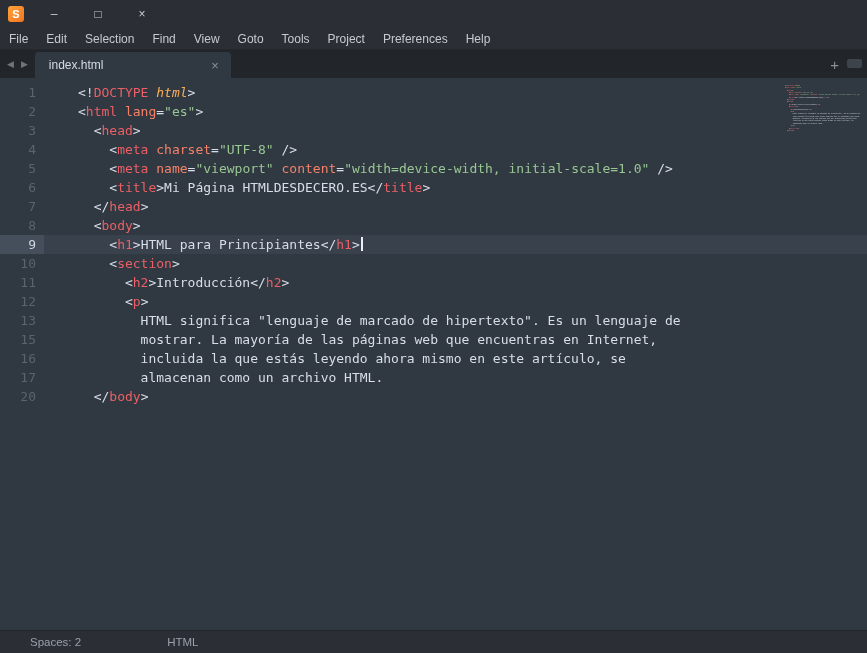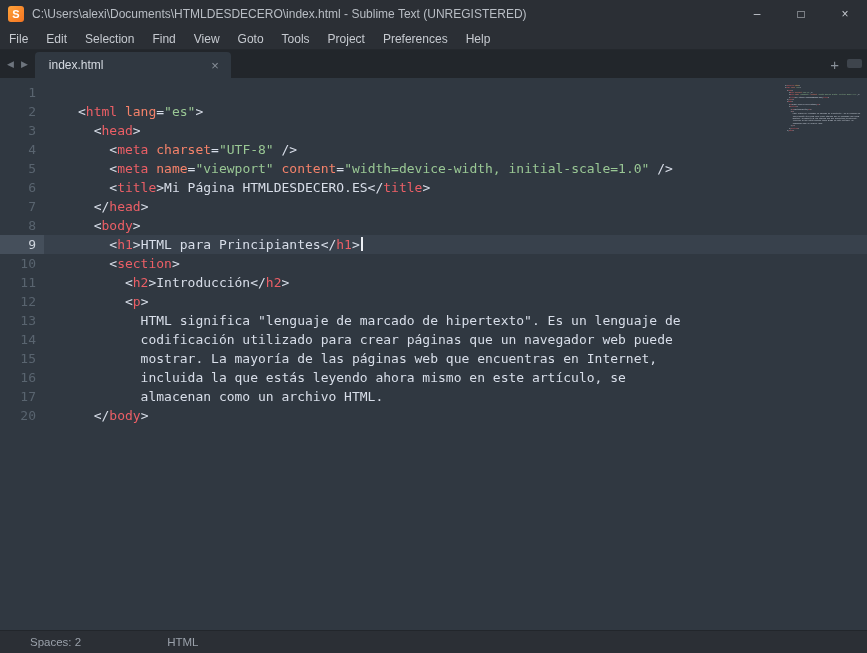--- a/index.html
+++ b/index.html
@@ -100,21 +100,20 @@
     padding:0 18px 0 30px;
   }
   .status-left { flex:1; }
   .status-right { display:flex; gap:86px; }
 </style>
 </head>
 <body>
 
 <div class="titlebar">
   <div class="app-icon">S</div>
-  <div class="title-text">C:\Users\alexi\Documents\HTMLDESDECERO\index.html - Sublime Text (UNREGISTERED)</div>
   <div class="win-controls">
     <div class="win-btn">–</div>
     <div class="win-btn">□</div>
     <div class="win-btn">×</div>
   </div>
 </div>
 
 <div class="menubar">
     <div class="menu-item">File</div>
     <div class="menu-item">Edit</div>
@@ -136,34 +135,33 @@
   <div class="tab">
     <span class="tab-label">index.html</span>
     <span class="tab-close">×</span>
   </div>
   <div class="newtab-btn">+</div>
   <div class="tab-pill"></div>
 </div>
 
 <div class="editor">
   <div class="code">
-      <div class="line"><div class="lnum">1</div></div>
+      <div class="line"><div class="lnum">1</div><div class="ltext"><span class="tok-pun">&lt;!</span><span class="tok-tag">DOCTYPE</span><span class="tok-doc"> html</span><span class="tok-pun">&gt;</span></div></div>
       <div class="line"><div class="lnum">2</div><div class="ltext"><span class="tok-pun">&lt;</span><span class="tok-tag">html</span><span class="tok-attr"> lang</span><span class="tok-pun">=</span><span class="tok-str">"es"</span><span class="tok-pun">&gt;</span></div></div>
       <div class="line"><div class="lnum">3</div><div class="ltext"><span class="tok-pun">  &lt;</span><span class="tok-tag">head</span><span class="tok-pun">&gt;</span></div></div>
       <div class="line"><div class="lnum">4</div><div class="ltext"><span class="tok-pun">    &lt;</span><span class="tok-tag">meta</span><span class="tok-attr"> charset</span><span class="tok-pun">=</span><span class="tok-str">"UTF-8"</span><span class="tok-pun"> /&gt;</span></div></div>
       <div class="line"><div class="lnum">5</div><div class="ltext"><span class="tok-pun">    &lt;</span><span class="tok-tag">meta</span><span class="tok-attr"> name</span><span class="tok-pun">=</span><span class="tok-str">"viewport"</span><span class="tok-attr"> content</span><span class="tok-pun">=</span><span class="tok-str">"width=device-width, initial-scale=1.0"</span><span class="tok-pun"> /&gt;</span></div></div>
       <div class="line"><div class="lnum">6</div><div class="ltext"><span class="tok-pun">    &lt;</span><span class="tok-tag">title</span><span class="tok-pun">&gt;</span><span class="tok-txt">Mi Página HTMLDESDECERO.ES</span><span class="tok-pun">&lt;/</span><span class="tok-tag">title</span><span class="tok-pun">&gt;</span></div></div>
       <div class="line"><div class="lnum">7</div><div class="ltext"><span class="tok-pun">  &lt;/</span><span class="tok-tag">head</span><span class="tok-pun">&gt;</span></div></div>
       <div class="line"><div class="lnum">8</div><div class="ltext"><span class="tok-pun">  &lt;</span><span class="tok-tag">body</span><span class="tok-pun">&gt;</span></div></div>
       <div class="line current"><div class="lnum">9</div><div class="ltext"><span class="tok-pun">    &lt;</span><span class="tok-tag">h1</span><span class="tok-pun">&gt;</span><span class="tok-txt">HTML para Principiantes</span><span class="tok-pun">&lt;/</span><span class="tok-tag">h1</span><span class="tok-pun">&gt;</span><span class="caret"></span></div></div>
       <div class="line"><div class="lnum">10</div><div class="ltext"><span class="tok-pun">    &lt;</span><span class="tok-tag">section</span><span class="tok-pun">&gt;</span></div></div>
       <div class="line"><div class="lnum">11</div><div class="ltext"><span class="tok-pun">      &lt;</span><span class="tok-tag">h2</span><span class="tok-pun">&gt;</span><span class="tok-txt">Introducción</span><span class="tok-pun">&lt;/</span><span class="tok-tag">h2</span><span class="tok-pun">&gt;</span></div></div>
       <div class="line"><div class="lnum">12</div><div class="ltext"><span class="tok-pun">      &lt;</span><span class="tok-tag">p</span><span class="tok-pun">&gt;</span></div></div>
       <div class="line"><div class="lnum">13</div><div class="ltext"><span class="tok-txt">        HTML significa "lenguaje de marcado de hipertexto". Es un lenguaje de</span></div></div>
-      <div class="line"><div class="lnum">14</div><div class="ltext"><span class="tok-txt">        codificación utilizado para crear páginas que un navegador web puede</span></div></div>
       <div class="line"><div class="lnum">15</div><div class="ltext"><span class="tok-txt">        mostrar. La mayoría de las páginas web que encuentras en Internet,</span></div></div>
       <div class="line"><div class="lnum">16</div><div class="ltext"><span class="tok-txt">        incluida la que estás leyendo ahora mismo en este artículo, se</span></div></div>
       <div class="line"><div class="lnum">17</div><div class="ltext"><span class="tok-txt">        almacenan como un archivo HTML.</span></div></div>
       <div class="line"><div class="lnum">20</div><div class="ltext"><span class="tok-pun">  &lt;/</span><span class="tok-tag">body</span><span class="tok-pun">&gt;</span></div></div>
     </div>
   <div class="minimap">
     <div class="minimap-inner">
         <div class="ltext" style="padding-left: 0px;"><span class="tok-pun">&lt;!</span><span class="tok-tag">DOCTYPE</span><span class="tok-doc"> html</span><span class="tok-pun">&gt;</span></div>
         <div class="ltext" style="padding-left: 0px;"><span class="tok-pun">&lt;</span><span class="tok-tag">html</span><span class="tok-attr"> lang</span><span class="tok-pun">=</span><span class="tok-str">"es"</span><span class="tok-pun">&gt;</span></div>
         <div class="ltext" style="padding-left: 0px;"><span class="tok-pun">  &lt;</span><span class="tok-tag">head</span><span class="tok-pun">&gt;</span></div>

